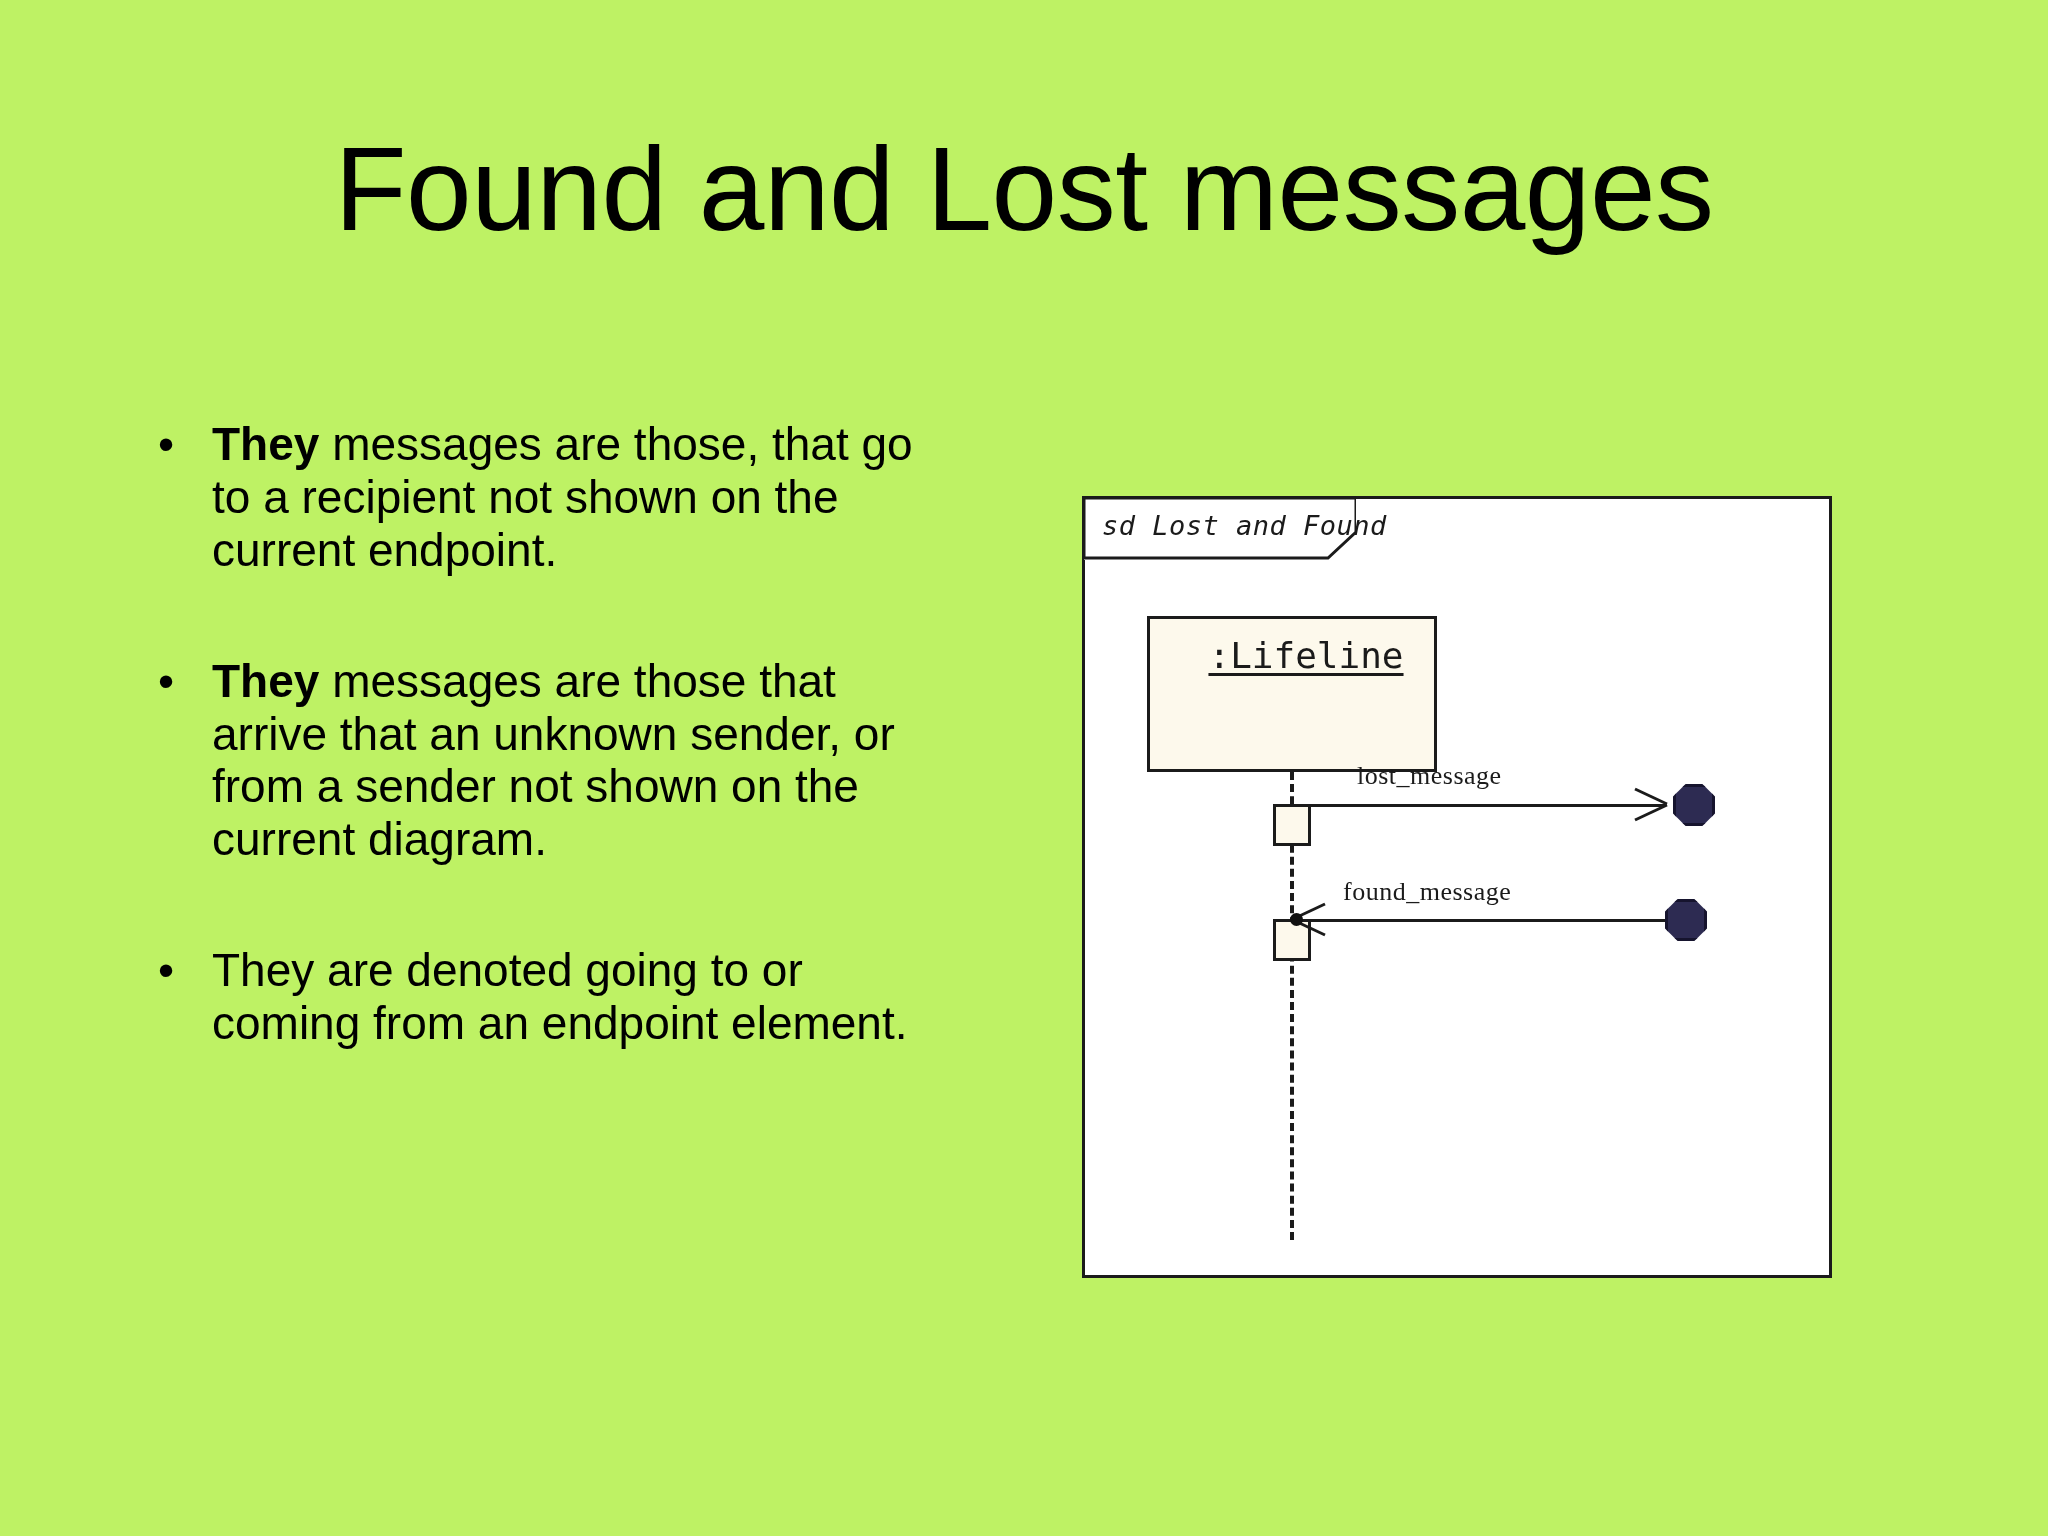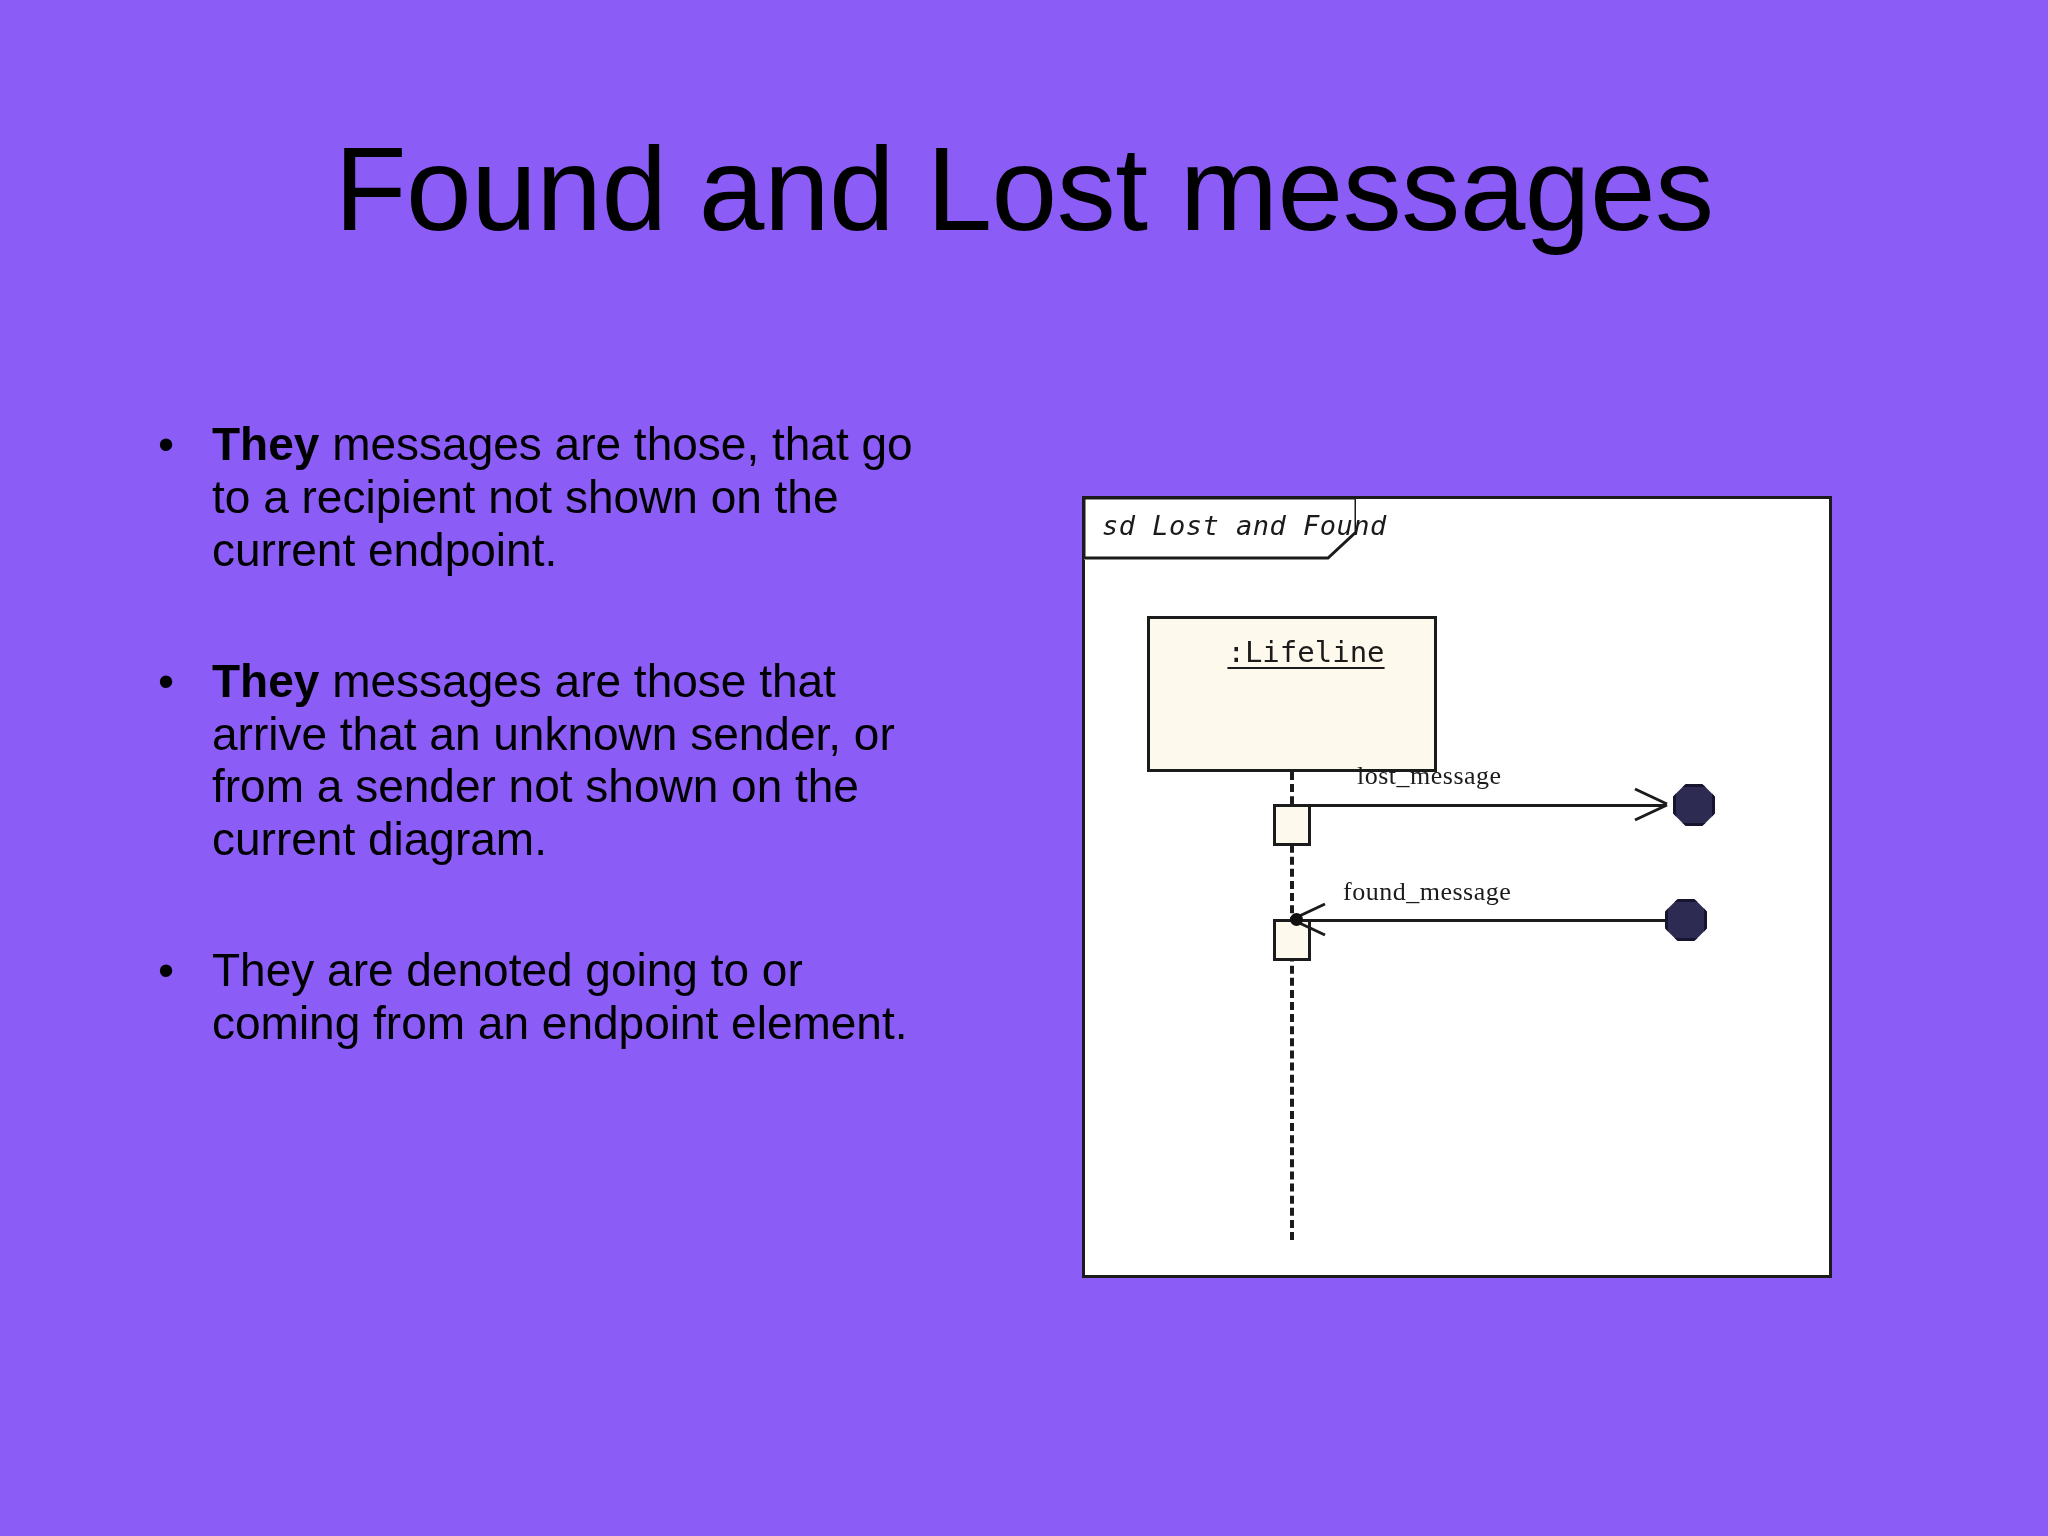--- a/index.html
+++ b/index.html
@@ -12,21 +12,21 @@
     height: 1536px;
     overflow: hidden;
     font-family: "Liberation Sans", sans-serif;
     color: #000000;
   }
 
   #slide {
     position: relative;
     width: 2048px;
     height: 1536px;
-    background: #8b5cf6;
+    background: #bef264;
   }
 
   
   .slide-title {
     position: absolute;
     left: 0;
     top: 128px;
     width: 2048px;
     text-align: center;
     font-family: "Liberation Sans", sans-serif;
@@ -108,21 +108,21 @@
     border: 3px solid #1b1b1b;
     box-sizing: border-box;
   }
   .lifeline-name {
     position: absolute;
     left: 0;
     right: 0;
     top: 16px;
     text-align: center;
     font-family: "DejaVu Sans Mono", monospace;
-    font-size: 29px;
+    font-size: 36px;
     color: #1b1b1b;
     text-decoration: underline;
     text-underline-offset: 5px;
     padding-left: 28px;
   }
 
   .lifeline-dash {
     position: absolute;
     left: 205px;
     top: 273px;

